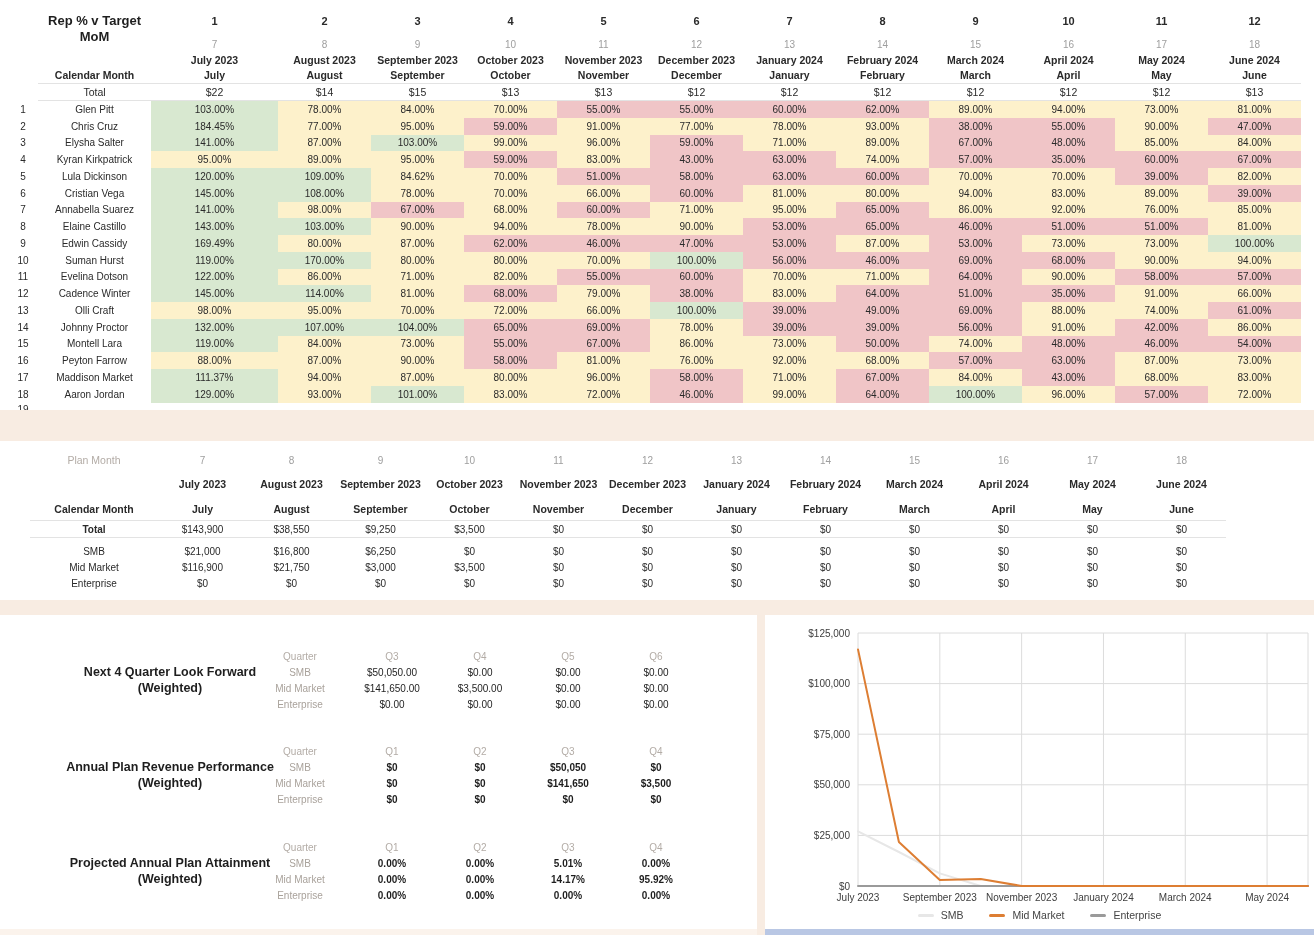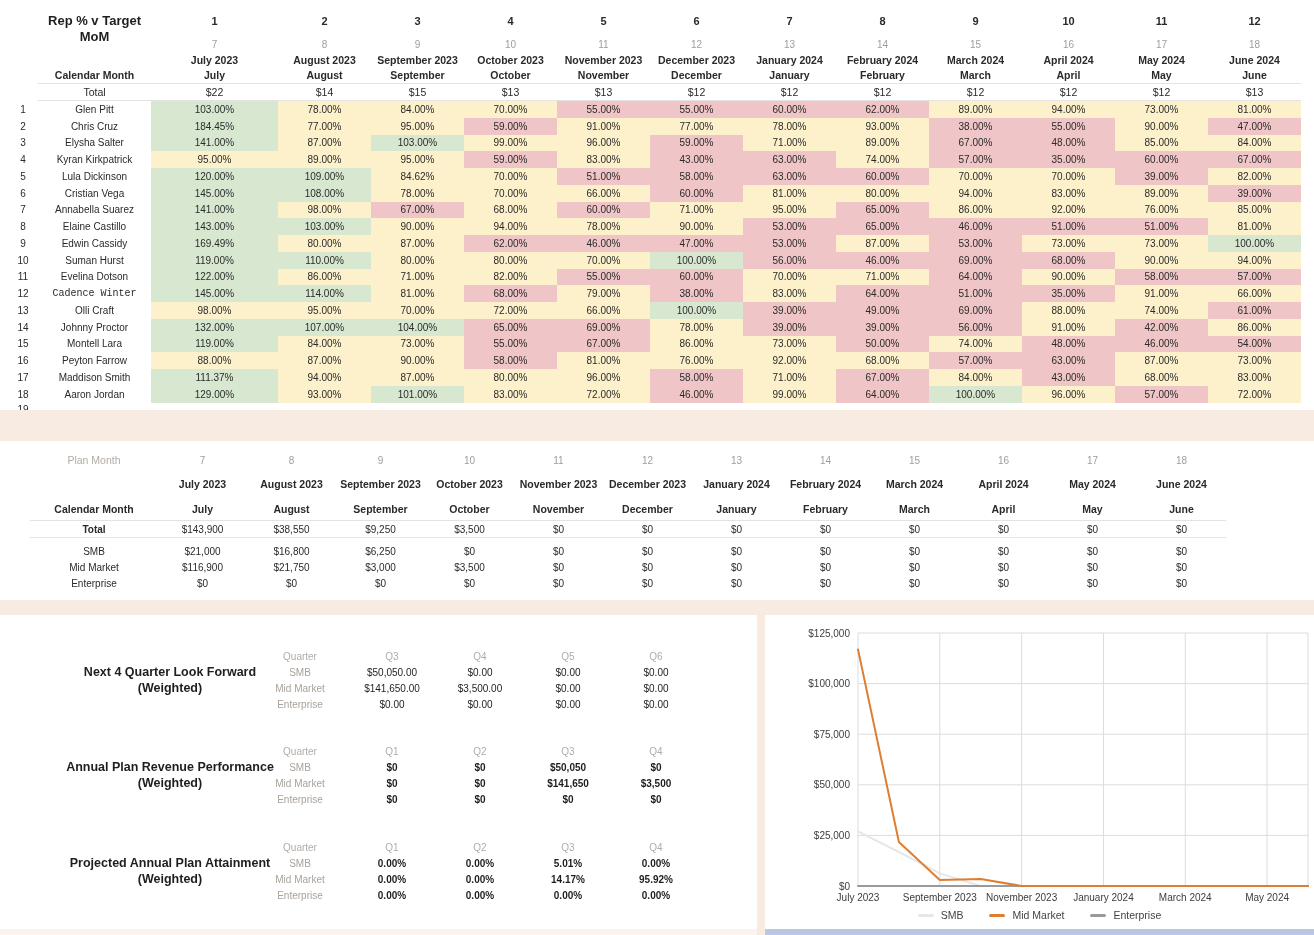--- a/index.html
+++ b/index.html
@@ -258,21 +258,21 @@
         <div class="c r" style="grid-area: 14 / 8;">47.00%</div>
         <div class="c r" style="grid-area: 14 / 9;">53.00%</div>
         <div class="c y" style="grid-area: 14 / 10;">87.00%</div>
         <div class="c r" style="grid-area: 14 / 11;">53.00%</div>
         <div class="c y" style="grid-area: 14 / 12;">73.00%</div>
         <div class="c y" style="grid-area: 14 / 13;">73.00%</div>
         <div class="c g" style="grid-area: 14 / 14;">100.00%</div>
         <div class="c rownum" style="grid-area: 15 / 1;">10</div>
         <div class="c " style="grid-area: 15 / 2;">Suman Hurst</div>
         <div class="c g" style="grid-area: 15 / 3;">119.00%</div>
-        <div class="c g" style="grid-area: 15 / 4;">110.00%</div>
+        <div class="c g" style="grid-area: 15 / 4;">170.00%</div>
         <div class="c y" style="grid-area: 15 / 5;">80.00%</div>
         <div class="c y" style="grid-area: 15 / 6;">80.00%</div>
         <div class="c y" style="grid-area: 15 / 7;">70.00%</div>
         <div class="c g" style="grid-area: 15 / 8;">100.00%</div>
         <div class="c r" style="grid-area: 15 / 9;">56.00%</div>
         <div class="c r" style="grid-area: 15 / 10;">46.00%</div>
         <div class="c r" style="grid-area: 15 / 11;">69.00%</div>
         <div class="c r" style="grid-area: 15 / 12;">68.00%</div>
         <div class="c y" style="grid-area: 15 / 13;">90.00%</div>
         <div class="c y" style="grid-area: 15 / 14;">94.00%</div>
@@ -284,21 +284,21 @@
         <div class="c y" style="grid-area: 16 / 6;">82.00%</div>
         <div class="c r" style="grid-area: 16 / 7;">55.00%</div>
         <div class="c r" style="grid-area: 16 / 8;">60.00%</div>
         <div class="c y" style="grid-area: 16 / 9;">70.00%</div>
         <div class="c y" style="grid-area: 16 / 10;">71.00%</div>
         <div class="c r" style="grid-area: 16 / 11;">64.00%</div>
         <div class="c y" style="grid-area: 16 / 12;">90.00%</div>
         <div class="c r" style="grid-area: 16 / 13;">58.00%</div>
         <div class="c r" style="grid-area: 16 / 14;">57.00%</div>
         <div class="c rownum" style="grid-area: 17 / 1;">12</div>
-        <div class="c " style="grid-area: 17 / 2; font-family: Liberation Mono, monospace;">Cadence Winter</div>
+        <div class="c " style="grid-area: 17 / 2;">Cadence Winter</div>
         <div class="c g" style="grid-area: 17 / 3;">145.00%</div>
         <div class="c g" style="grid-area: 17 / 4;">114.00%</div>
         <div class="c y" style="grid-area: 17 / 5;">81.00%</div>
         <div class="c r" style="grid-area: 17 / 6;">68.00%</div>
         <div class="c y" style="grid-area: 17 / 7;">79.00%</div>
         <div class="c r" style="grid-area: 17 / 8;">38.00%</div>
         <div class="c y" style="grid-area: 17 / 9;">83.00%</div>
         <div class="c r" style="grid-area: 17 / 10;">64.00%</div>
         <div class="c r" style="grid-area: 17 / 11;">51.00%</div>
         <div class="c r" style="grid-area: 17 / 12;">35.00%</div>
@@ -354,21 +354,21 @@
         <div class="c r" style="grid-area: 21 / 6;">58.00%</div>
         <div class="c y" style="grid-area: 21 / 7;">81.00%</div>
         <div class="c y" style="grid-area: 21 / 8;">76.00%</div>
         <div class="c y" style="grid-area: 21 / 9;">92.00%</div>
         <div class="c y" style="grid-area: 21 / 10;">68.00%</div>
         <div class="c r" style="grid-area: 21 / 11;">57.00%</div>
         <div class="c r" style="grid-area: 21 / 12;">63.00%</div>
         <div class="c y" style="grid-area: 21 / 13;">87.00%</div>
         <div class="c y" style="grid-area: 21 / 14;">73.00%</div>
         <div class="c rownum" style="grid-area: 22 / 1;">17</div>
-        <div class="c " style="grid-area: 22 / 2;">Maddison Smith</div>
+        <div class="c " style="grid-area: 22 / 2;">Maddison Market</div>
         <div class="c g" style="grid-area: 22 / 3;">111.37%</div>
         <div class="c y" style="grid-area: 22 / 4;">94.00%</div>
         <div class="c y" style="grid-area: 22 / 5;">87.00%</div>
         <div class="c y" style="grid-area: 22 / 6;">80.00%</div>
         <div class="c y" style="grid-area: 22 / 7;">96.00%</div>
         <div class="c r" style="grid-area: 22 / 8;">58.00%</div>
         <div class="c y" style="grid-area: 22 / 9;">71.00%</div>
         <div class="c r" style="grid-area: 22 / 10;">67.00%</div>
         <div class="c y" style="grid-area: 22 / 11;">84.00%</div>
         <div class="c r" style="grid-area: 22 / 12;">43.00%</div>

